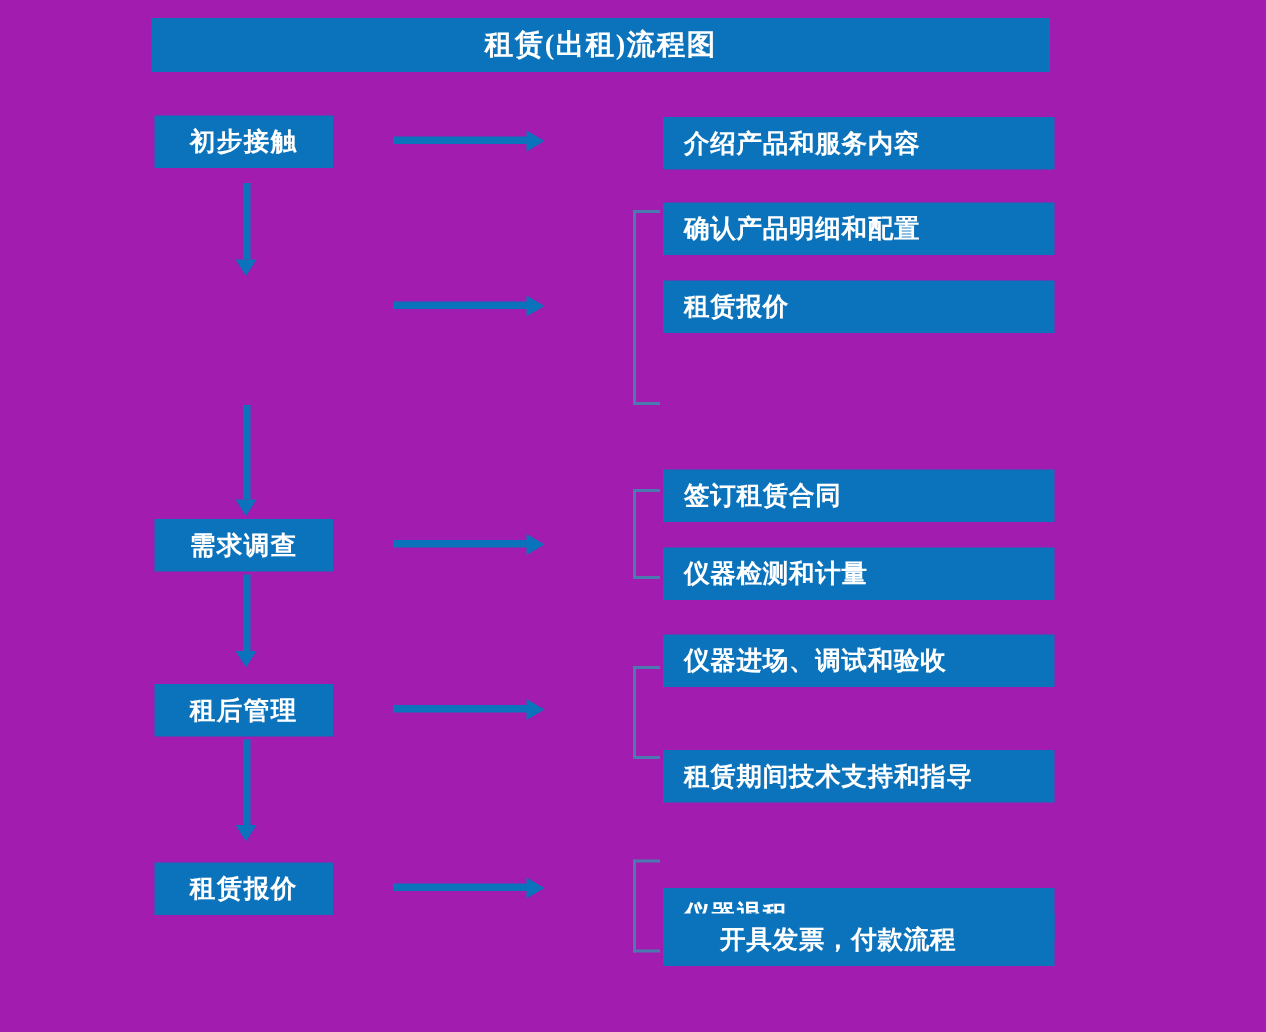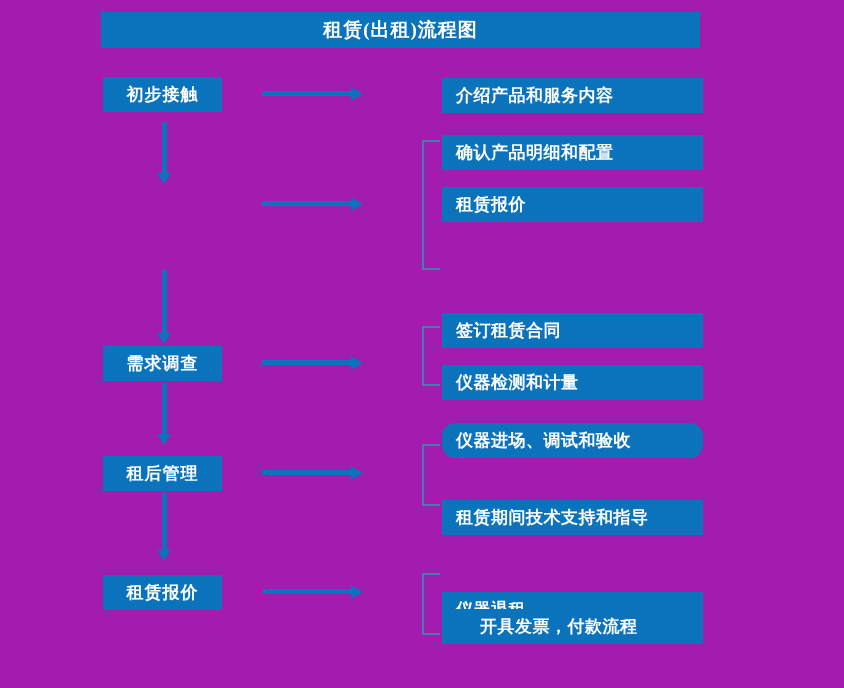--- a/index.html
+++ b/index.html
@@ -174,21 +174,21 @@
     <div class="shaft" style="height:51px;"></div>
     <div class="head"></div>
   </div>
 
   <div class="stage-box" style="top:456px;">租后管理</div>
   <div class="h-arrow" style="top:465px;">
     <div class="shaft"></div>
     <div class="head"></div>
   </div>
   <div class="bracket" style="top:444px; height:62px;"></div>
-  <div class="detail-box" style="top:423px;border-radius:13px;">仪器进场、调试和验收</div>
+  <div class="detail-box" style="top:423px;">仪器进场、调试和验收</div>
   <div class="detail-box" style="top:500px;">租赁期间技术支持和指导</div>
 
   <div class="v-arrow" style="top:493px; height:68px;">
     <div class="shaft" style="height:57px;"></div>
     <div class="head"></div>
   </div>
 
   <div class="stage-box" style="top:575px;">租赁报价</div>
   <div class="h-arrow" style="top:584px;">
     <div class="shaft"></div>

